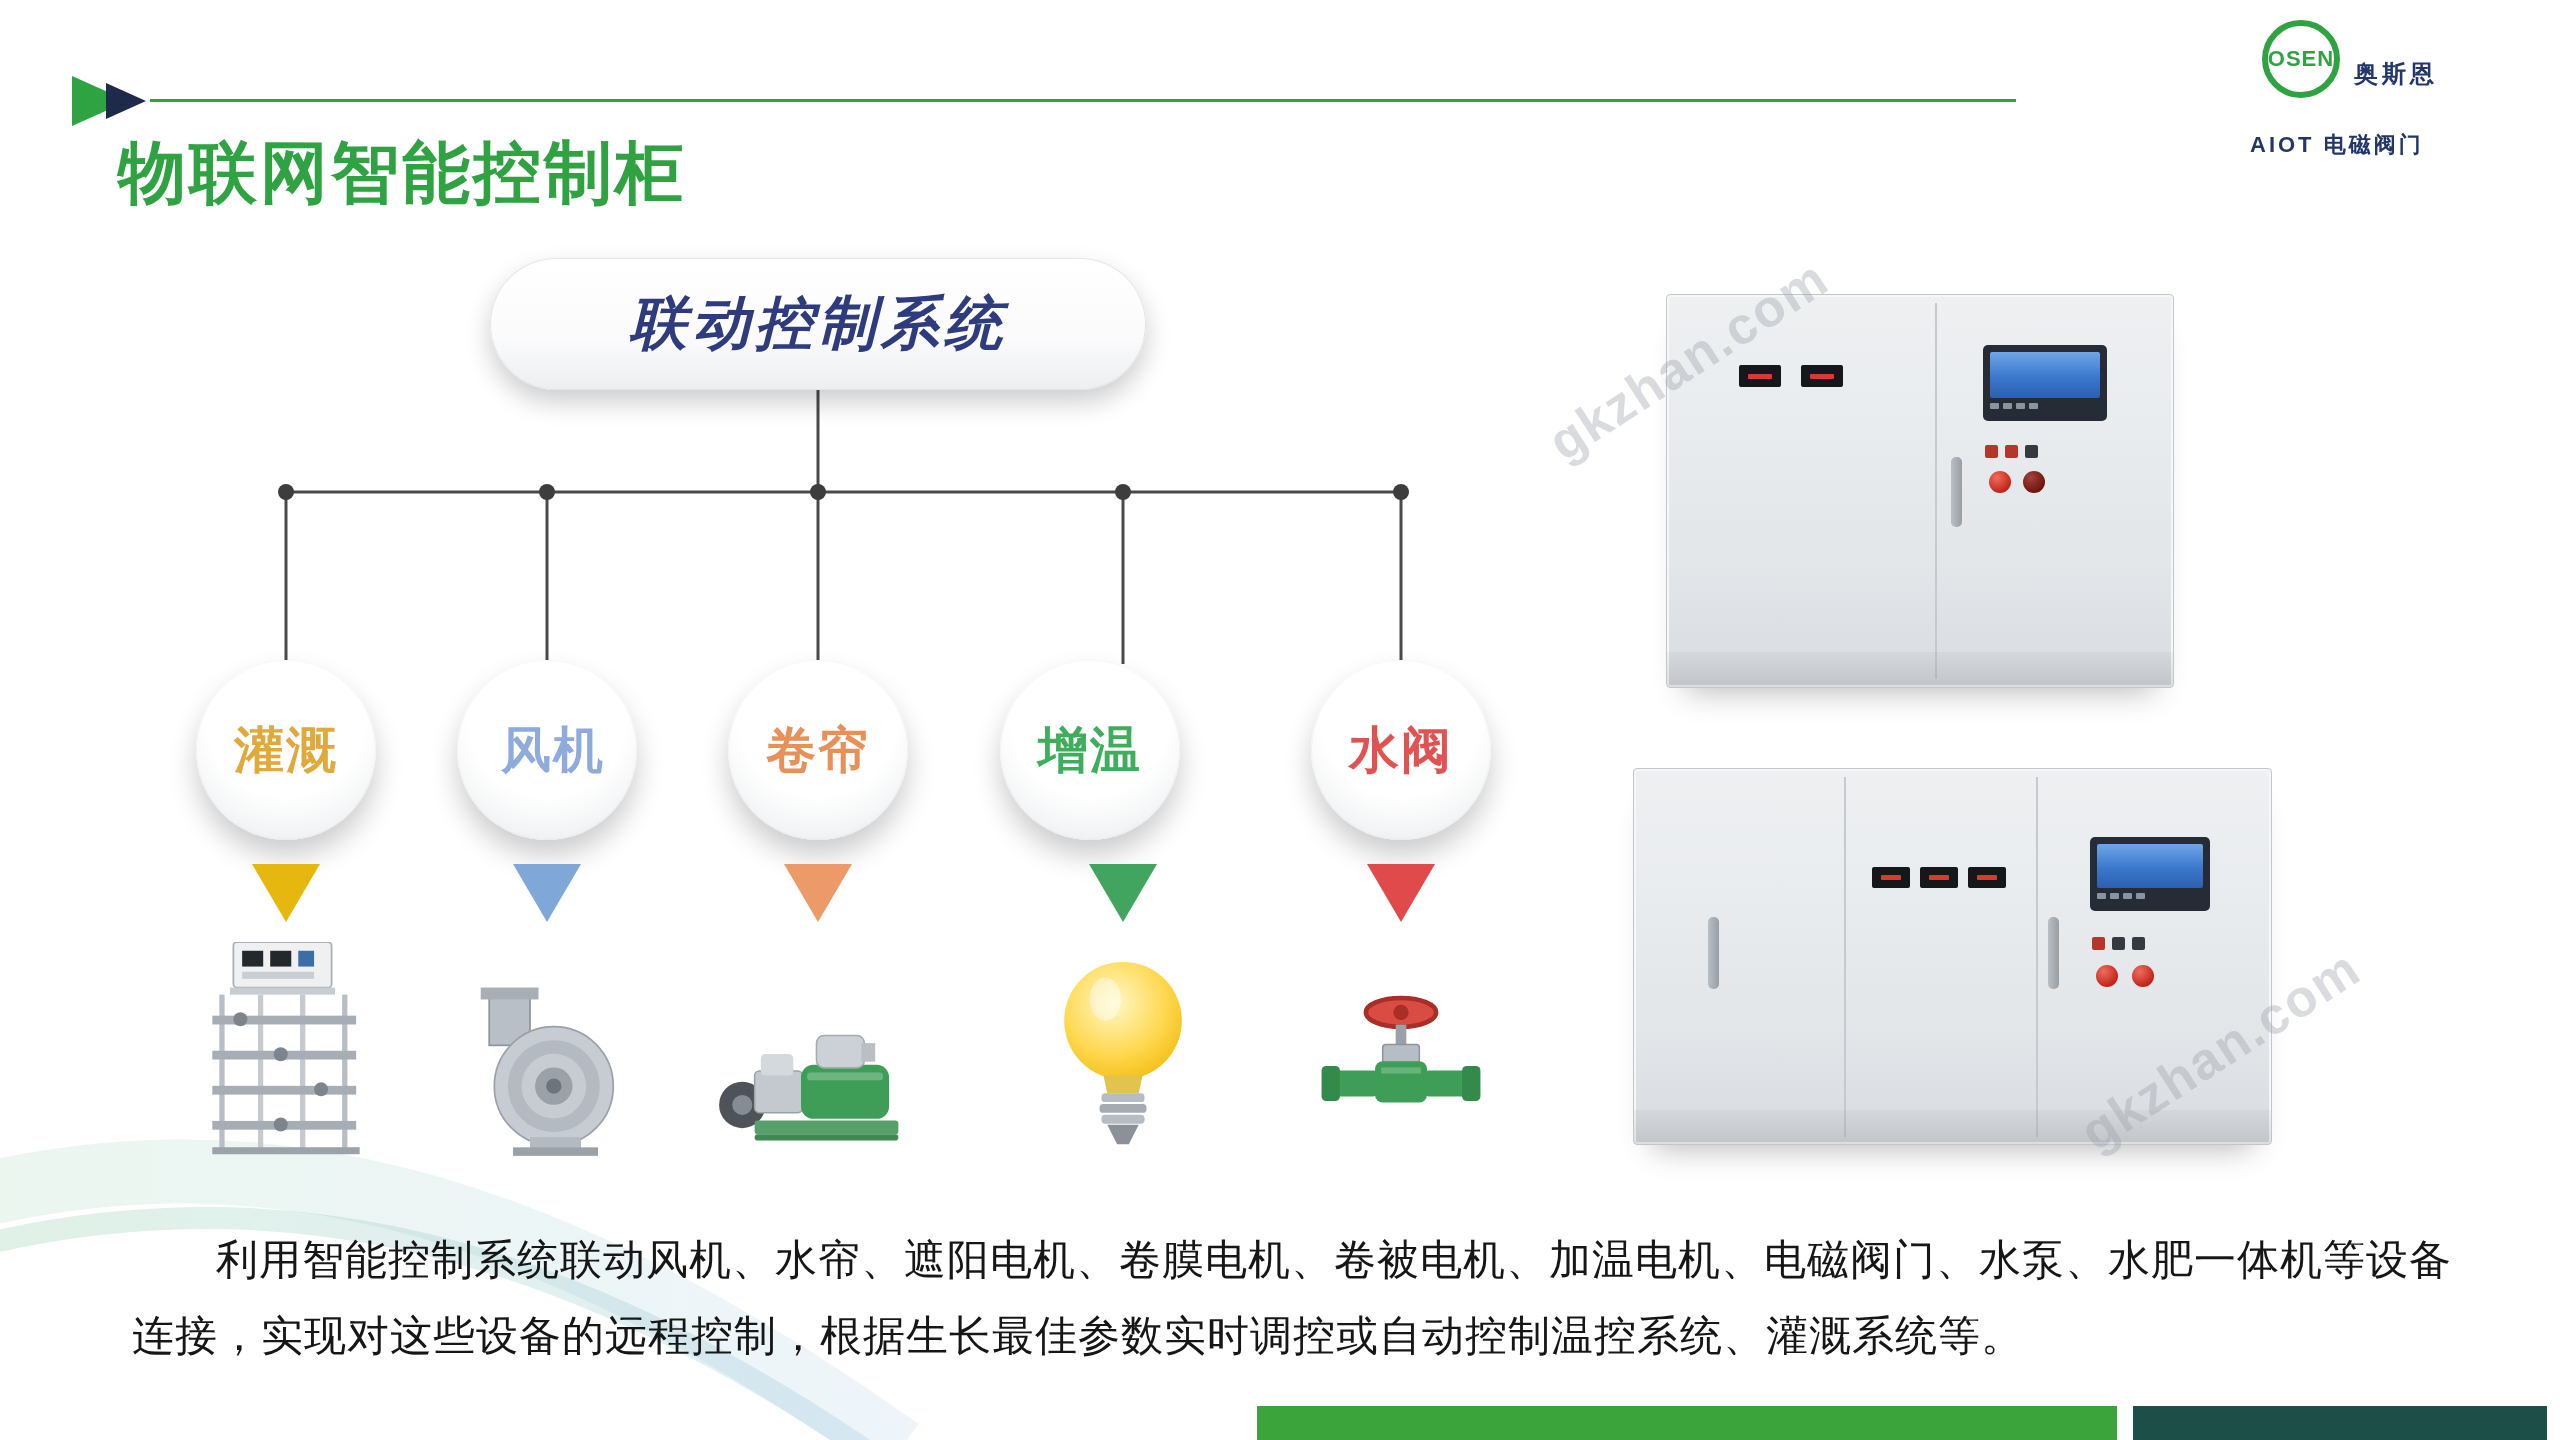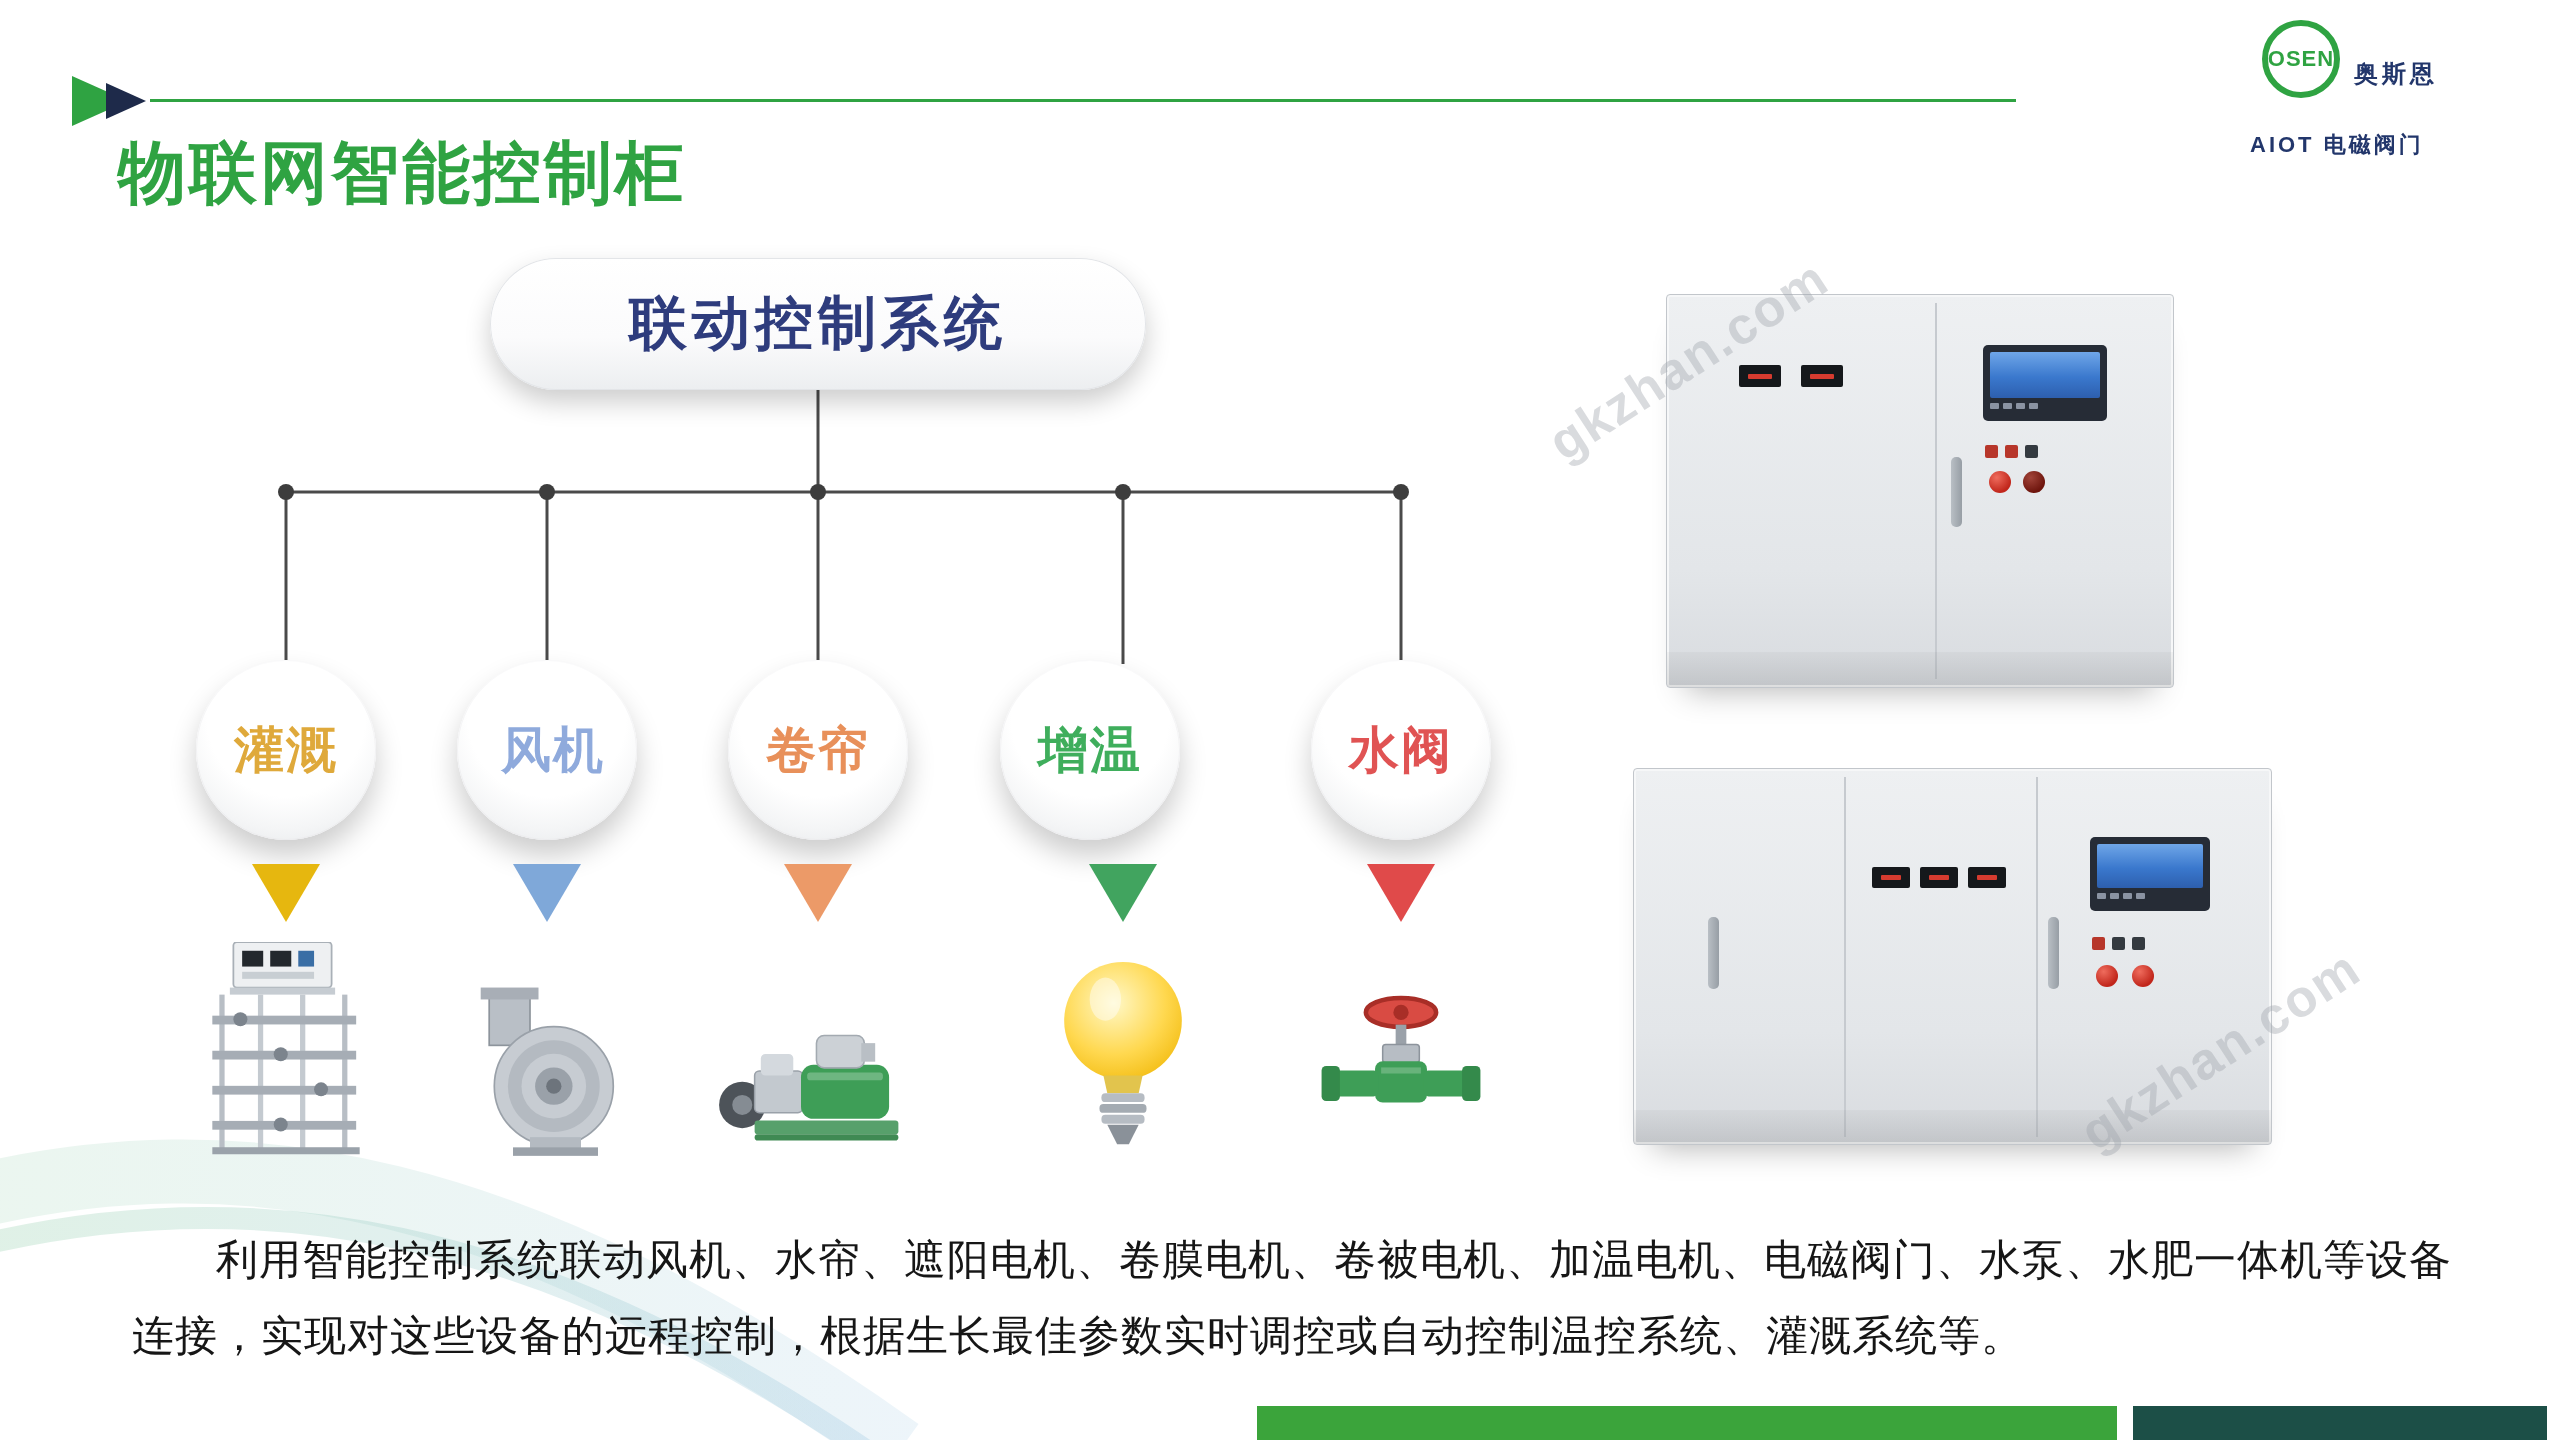--- a/index.html
+++ b/index.html
@@ -109,21 +109,21 @@
     <line x1="1123" y1="492" x2="1123" y2="664" stroke="#4a4a4a" stroke-width="3"></line>
     <line x1="1401" y1="492" x2="1401" y2="664" stroke="#4a4a4a" stroke-width="3"></line>
     <circle cx="286" cy="492" r="8" fill="#3d3d3d"></circle>
     <circle cx="547" cy="492" r="8" fill="#3d3d3d"></circle>
     <circle cx="818" cy="492" r="8" fill="#3d3d3d"></circle>
     <circle cx="1123" cy="492" r="8" fill="#3d3d3d"></circle>
     <circle cx="1401" cy="492" r="8" fill="#3d3d3d"></circle>
   </svg>
 
   <div class="root-pill">
-    <span style="color: rgb(46, 60, 125);">联动控制系统</span>
+    <span style="color: rgb(46, 60, 125); font-style: italic;">联动控制系统</span>
   </div>
 
   <div class="node-circle" style="left:196px;">
     <span class="node-label" style="color: rgb(223, 169, 59);">灌溉</span>
   </div>
   <div class="node-circle" style="left:457px;">
     <span class="node-label" style="color: rgb(143, 170, 220); margin-left: 12px;">风机</span>
   </div>
   <div class="node-circle" style="left:728px;">
     <span class="node-label" style="color: rgb(232, 144, 90);">卷帘</span>

